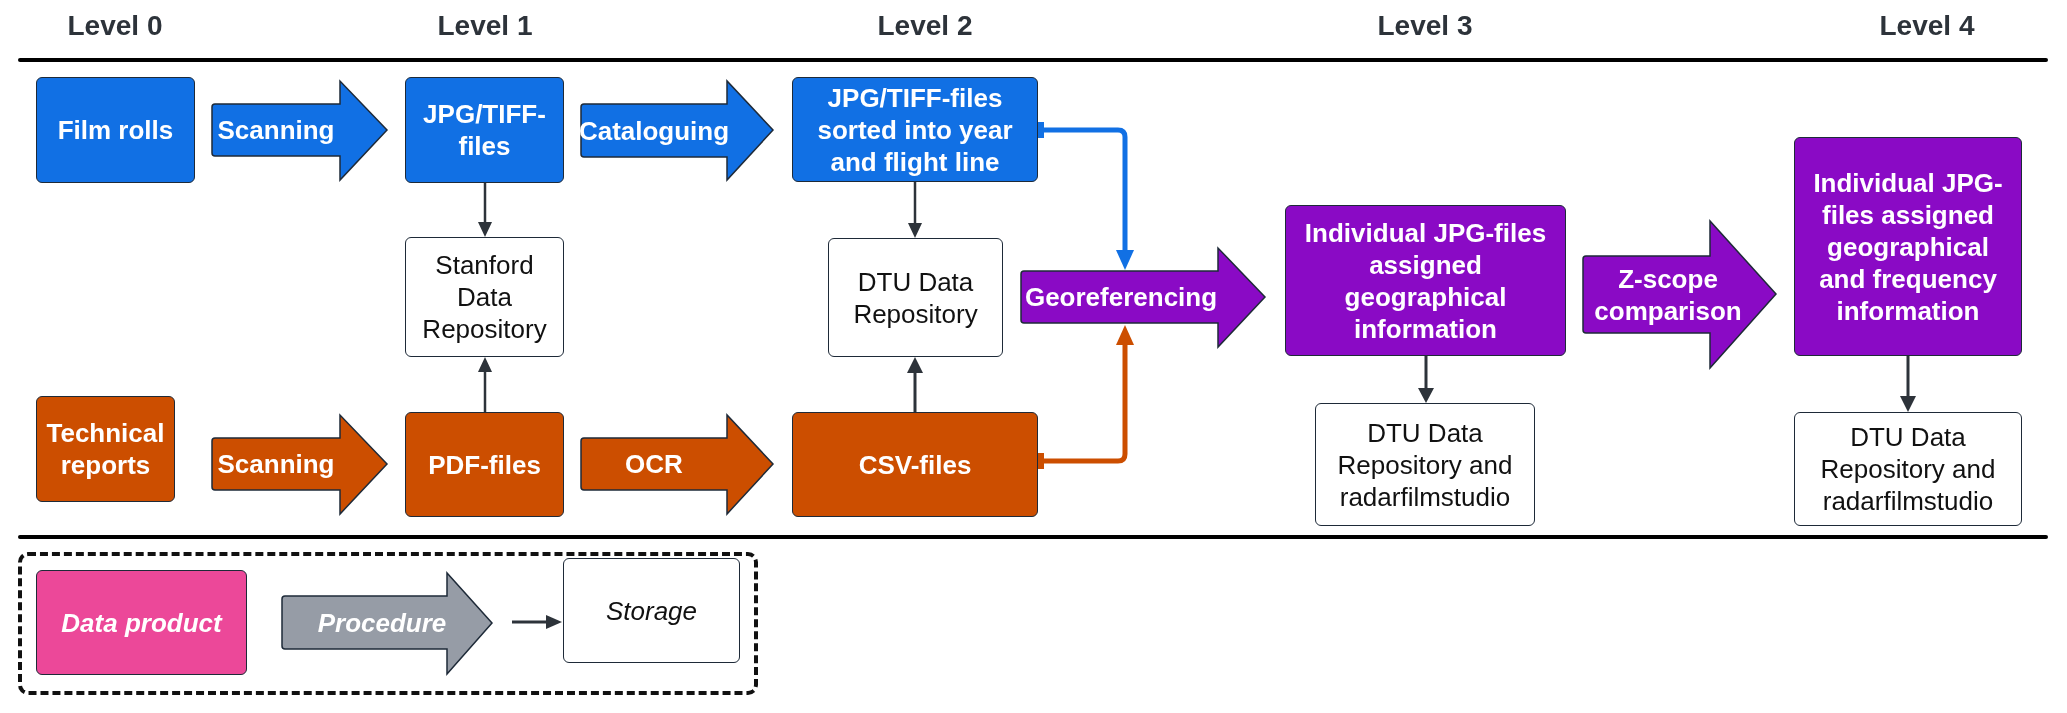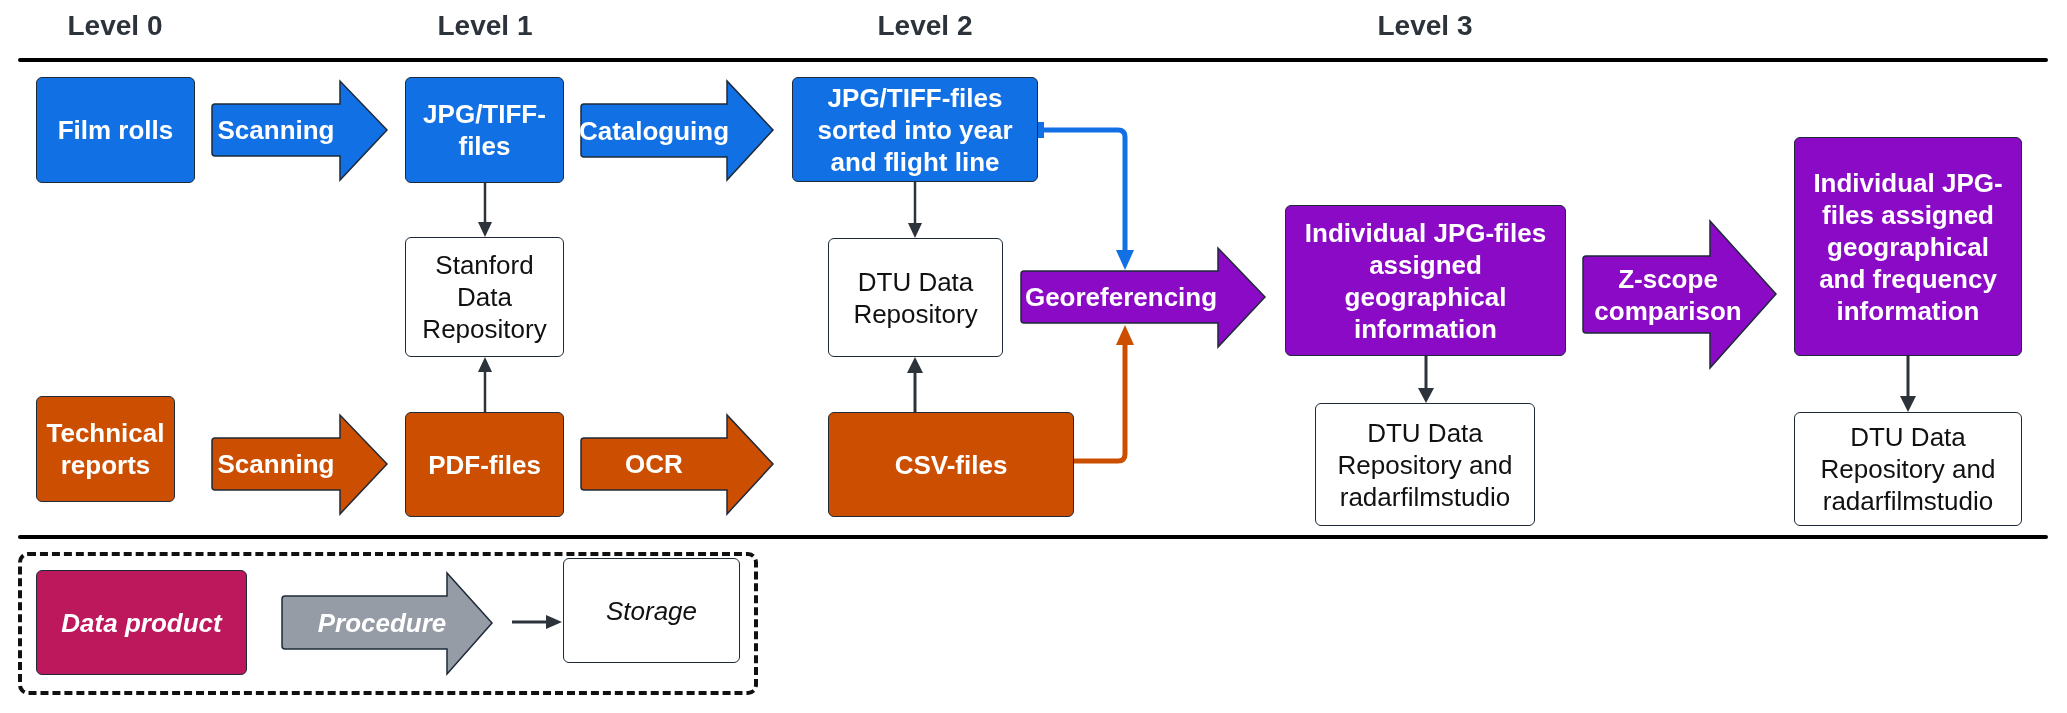--- a/index.html
+++ b/index.html
@@ -4,38 +4,39 @@
 <style>
   html,body{margin:0;padding:0;background:#ffffff;}
   body{width:2067px;height:713px;position:relative;overflow:hidden;font-family:"Liberation Sans",sans-serif;}
   #canvas{position:absolute;left:0;top:0;width:2067px;height:713px;}
   .lvl{position:absolute;top:10px;width:220px;margin-left:-110px;text-align:center;font-weight:bold;font-size:28px;color:#2d333a;}
   .hline{position:absolute;left:18px;width:2030px;height:4px;background:#000;border-radius:2px;}
   .box{position:absolute;box-sizing:border-box;border:1.5px solid #1e2a38;border-radius:6px;display:flex;align-items:center;justify-content:center;text-align:center;font-size:26px;line-height:32px;padding:4px 6px;}
   .blue{background:#1170e4;color:#fff;font-weight:bold;}
   .orange{background:#cc4e00;color:#fff;font-weight:bold;}
   .purple{background:#8a0ac5;color:#fff;font-weight:bold;}
-  .gray{background:#be185d;color:#fff;font-weight:bold;font-style:italic;}
+  .gray{background:#ec4899;color:#fff;font-weight:bold;font-style:italic;}
   .white{background:#fff;color:#111;font-weight:normal;}
   .italic{font-style:italic;}
   .arrow{position:absolute;}
   .arrow svg{position:absolute;left:0;top:0;overflow:visible;}
   .arrow .lbl{position:absolute;display:flex;align-items:center;justify-content:center;text-align:center;color:#fff;font-weight:bold;font-size:26px;line-height:32px;}
   .legend-frame{position:absolute;left:18px;top:552px;width:740px;height:143px;box-sizing:border-box;border:4px dashed #111;border-radius:10px;}
   svg.conn{position:absolute;left:0;top:0;width:2067px;height:713px;pointer-events:none;}
 </style>
 </head>
 <body>
 
 <div id="canvas">
 
   <div class="lvl" style="left:115px">Level 0</div>
   <div class="lvl" style="left:485px">Level 1</div>
   <div class="lvl" style="left:925px">Level 2</div>
   <div class="lvl" style="left:1425px">Level 3</div>
+  <div class="lvl" style="left:1927px">Level 4</div>
 
   <div class="hline" style="top:58px"></div>
   <div class="hline" style="top:535px"></div>
 
   <svg class="conn">
     <defs>
       <marker id="mk-dark" markerWidth="10" markerHeight="10" refX="5" refY="9" orient="auto-start-reverse" markerUnits="userSpaceOnUse" viewBox="0 0 10 10">
         <path d="M0,0 L10,0 L5,10 z" fill="#2d333a"></path>
       </marker>
     </defs>
@@ -123,21 +124,21 @@
 
   <div class="box orange" style="left:405px;top:412px;width:159px;height:105px">PDF-files</div>
 
   <div class="arrow" style="left:581px;top:414px;width:193px;height:101px">
     <svg width="193" height="101">
         <path d="M3,24 L146,24 L146,1 L192,50 L146,100 L146,76 L3,76 Q0,76 0,73 L0,27 Q0,24 3,24 z" fill="#cc4e00" stroke="#1e2a38" stroke-width="1.5"></path>
       </svg>
     <div class="lbl" style="left:0;top:24px;width:146px;height:52px">OCR</div>
   </div>
 
-  <div class="box orange" style="left:828px;top:412px;width:246px;height:105px">CSV-files</div>
+  <div class="box orange" style="left:792px;top:412px;width:246px;height:105px">CSV-files</div>
 
   <div class="arrow" style="left:1021px;top:247px;width:245px;height:101px">
     <svg width="245" height="101">
         <path d="M3,24 L197,24 L197,1 L244,50 L197,100 L197,76 L3,76 Q0,76 0,73 L0,27 Q0,24 3,24 z" fill="#8a0ac5" stroke="#1e2a38" stroke-width="1.5"></path>
       </svg>
     <div class="lbl" style="left:0;top:24px;width:200px;height:52px">Georeferencing</div>
   </div>
 
   <div class="box purple" style="left:1285px;top:205px;width:281px;height:151px">Individual JPG-files assigned geographical information</div>
 

